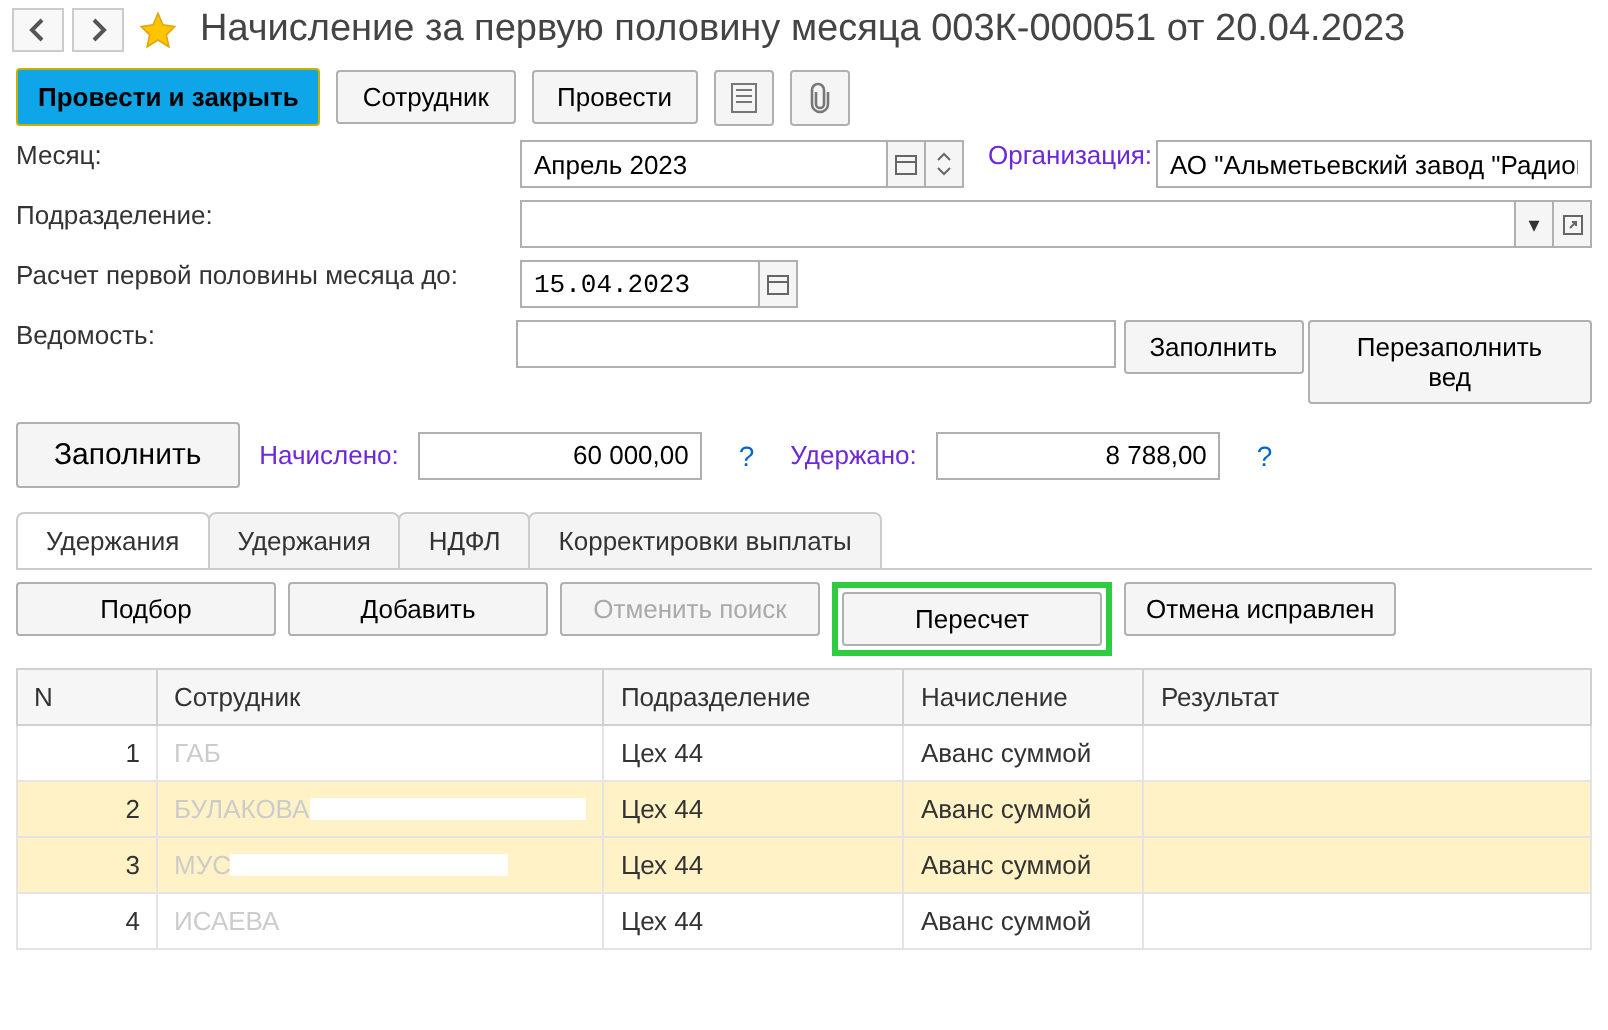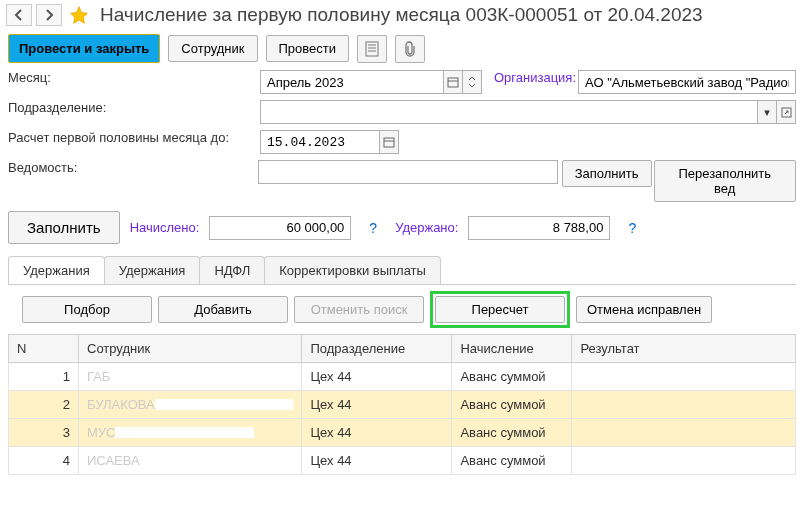--- a/index.html
+++ b/index.html
@@ -28,21 +28,21 @@
 .inline-field { display: flex; align-items: center; }
 .help-link { color: #0066cc; font-size: 14px; margin: 0 8px; cursor: pointer; }
 
 .fill-row { display: flex; align-items: center; padding: 6px 8px; gap: 10px; }
 .btn-fill { font-size: 15px; padding: 7px 18px; }
 
 .tabs { display: flex; border-bottom: 1px solid #ccc; margin: 6px 8px 0 8px; }
 .tab { padding: 6px 14px; border: 1px solid #ccc; border-bottom: none; background: #f4f4f4; cursor: pointer; font-size: 13px; margin-right: -1px; border-radius: 4px 4px 0 0; }
 .tab.active { background: #fff; position: relative; z-index: 1; }
 
-.tab-toolbar { display: flex; align-items: center; padding: 6px 22px; gap: 6px; }
+.tab-toolbar { display: flex; align-items: flex-start; padding: 6px 8px; gap: 6px; }
 .tab-btn { border: 1px solid #b0b0b0; background: #f5f5f5; padding: 5px 0; font-size: 13px; cursor: pointer; border-radius: 2px; text-align: center; }
 .tab-btn.w-130 { width: 130px; }
 .tab-btn.disabled { color: #aaa; }
 .highlight-box { border: 3px solid #2ecc40; padding: 2px; display: inline-block; }
 
 .table { border-collapse: collapse; width: calc(100% - 16px); margin: 0 8px; }
 .table th { text-align: left; font-weight: normal; font-size: 13px; padding: 6px 8px; border: 1px solid #d0d0d0; background: #f6f6f6; }
 .table td { padding: 6px 8px; border: 1px solid #e4e4e4; font-size: 13px; }
 .table tr.alt td { background: #fff2c6; }
 .col-n { width: 70px; text-align: right; }

